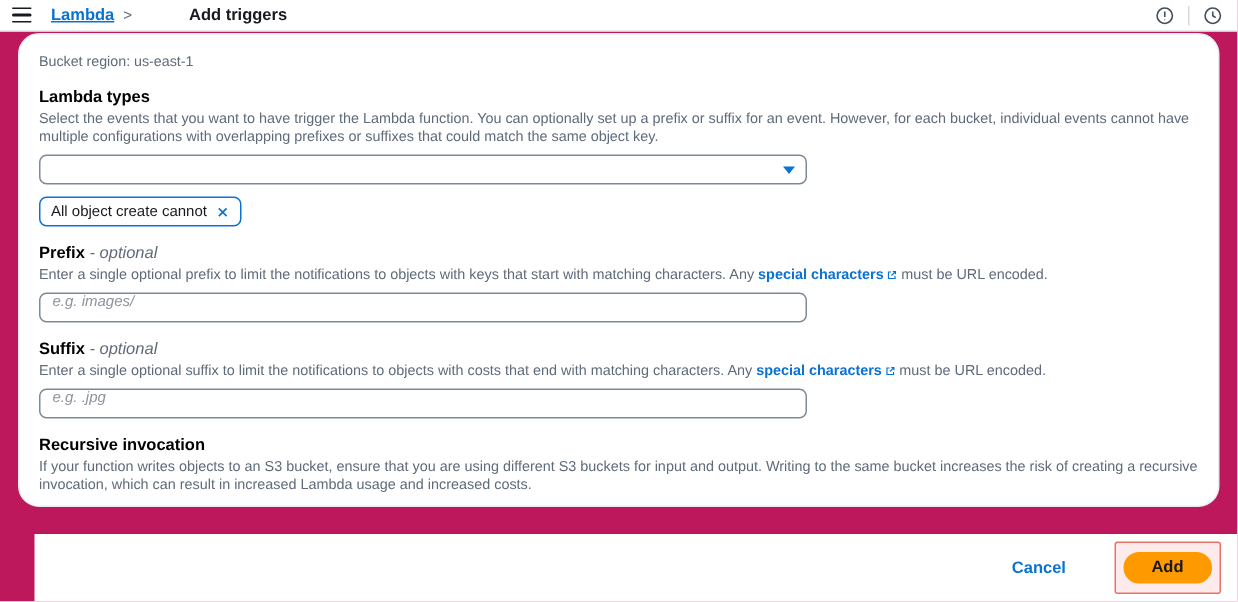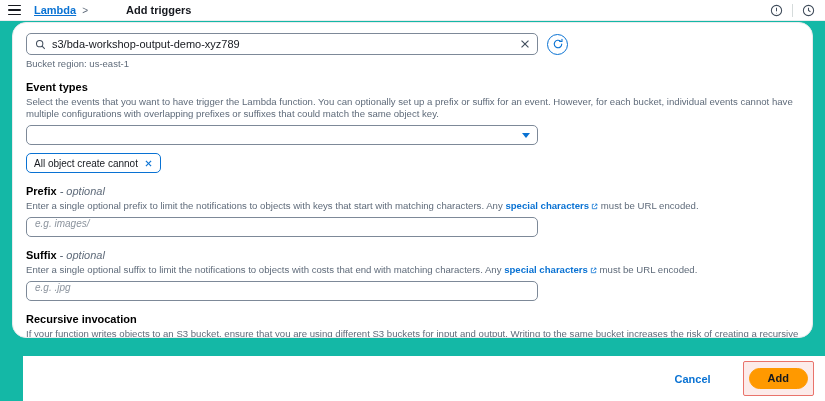--- a/index.html
+++ b/index.html
@@ -4,21 +4,21 @@
 <style>
   html,body{margin:0;padding:0;}
   body{
     width:825px;height:401px;overflow:hidden;
     background:#ffffff;
     font-family:"Liberation Sans", sans-serif;
     font-size:11px;
     color:#16191f;
     -webkit-font-smoothing:antialiased;
   }
-  .app{position:relative;width:825px;height:401px;background:#14b8a6;}
+  .app{position:relative;width:825px;height:401px;background:#be185d;}
 
   
   .topbar{
     height:21px;
     display:flex;align-items:center;
     background:#ffffff;
     border-bottom:1px solid #e9ebed;
     padding:0 10px 0 8px;
     box-sizing:border-box;
   }
@@ -150,43 +150,24 @@
       <svg class="tb-ico" viewBox="0 0 16 16" fill="none" stroke="currentColor" stroke-width="1.3">
         <circle cx="8" cy="8" r="6.3"></circle>
           <path d="M8 4.6 L8 8 L10.4 9.6"></path>
       </svg>
     </div>
   </div>
 
   <div class="card">
     <div class="card-inner">
 
-      <div class="search-row">
-        <div class="search-box">
-          <svg class="mag" viewBox="0 0 16 16" fill="none" stroke="currentColor" stroke-width="1.5">
-            <circle cx="6.8" cy="6.8" r="4.6"></circle>
-              <line x1="10.3" y1="10.3" x2="14.2" y2="14.2"></line>
-          </svg>
-          <span class="search-val">s3/bda-workshop-output-demo-xyz789</span>
-          <svg class="clear-x" viewBox="0 0 16 16" fill="none" stroke="currentColor" stroke-width="1.5">
-            <line x1="3.4" y1="3.4" x2="12.6" y2="12.6"></line>
-              <line x1="12.6" y1="3.4" x2="3.4" y2="12.6"></line>
-          </svg>
-        </div>
-        <div class="refresh-btn">
-          <svg viewBox="0 0 16 16" fill="none" stroke="currentColor" stroke-width="1.5" stroke-linecap="round">
-            <path d="M13 8a5 5 0 1 1-1.6-3.7"></path>
-              <polyline points="13.3,1.6 13.3,4.7 10.2,4.7"></polyline>
-          </svg>
-        </div>
-      </div>
       <div class="bucket-region">Bucket region: us-east-1</div>
 
       <div class="block">
-        <div class="lbl">Event types</div>
+        <div class="lbl">Lambda types</div>
         <div class="desc">Select the events that you want to have trigger the Lambda function. You can optionally set up a prefix or suffix for an event. However, for each bucket, individual events cannot have multiple configurations with overlapping prefixes or suffixes that could match the same object key.</div>
         <div class="select-box">
           <span class="caret"></span>
         </div>
         <div class="chip">
           <span>All object create cannot</span>
           <svg class="chip-x" viewBox="0 0 16 16" fill="none" stroke="currentColor" stroke-width="2">
             <line x1="3.4" y1="3.4" x2="12.6" y2="12.6"></line>
               <line x1="12.6" y1="3.4" x2="3.4" y2="12.6"></line>
           </svg>

